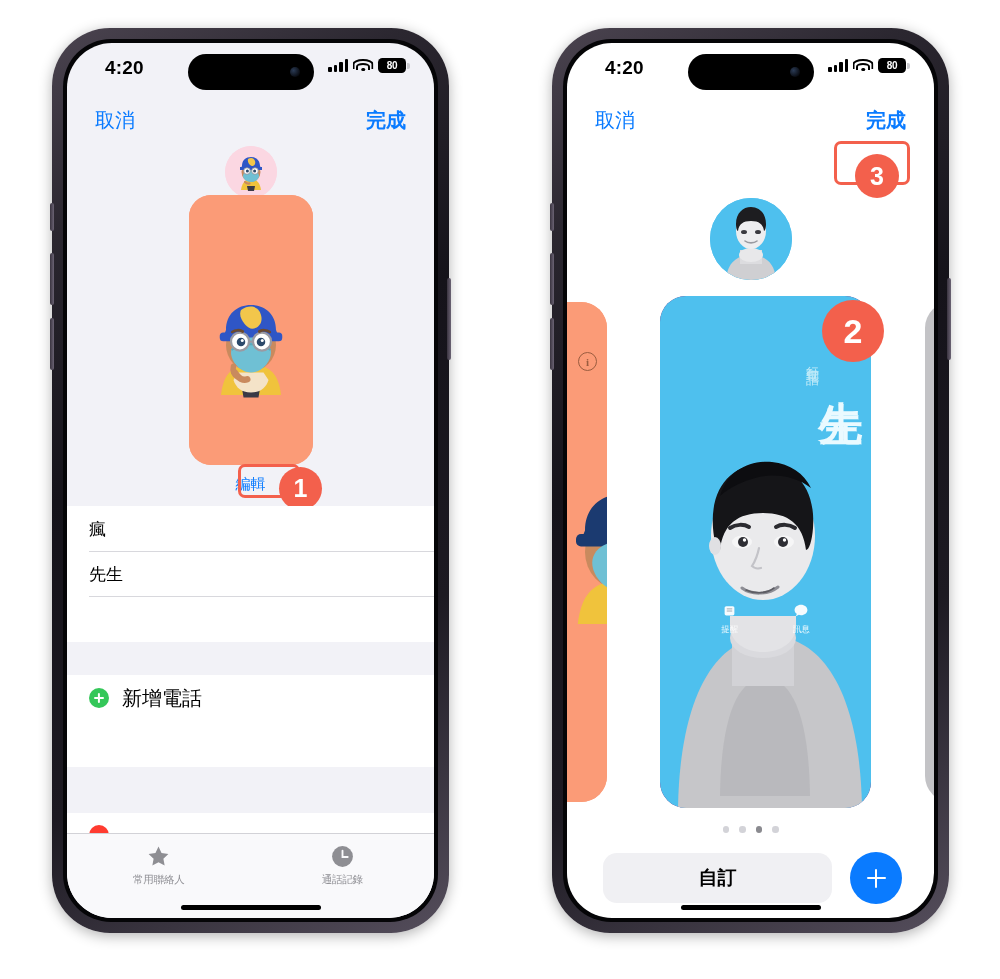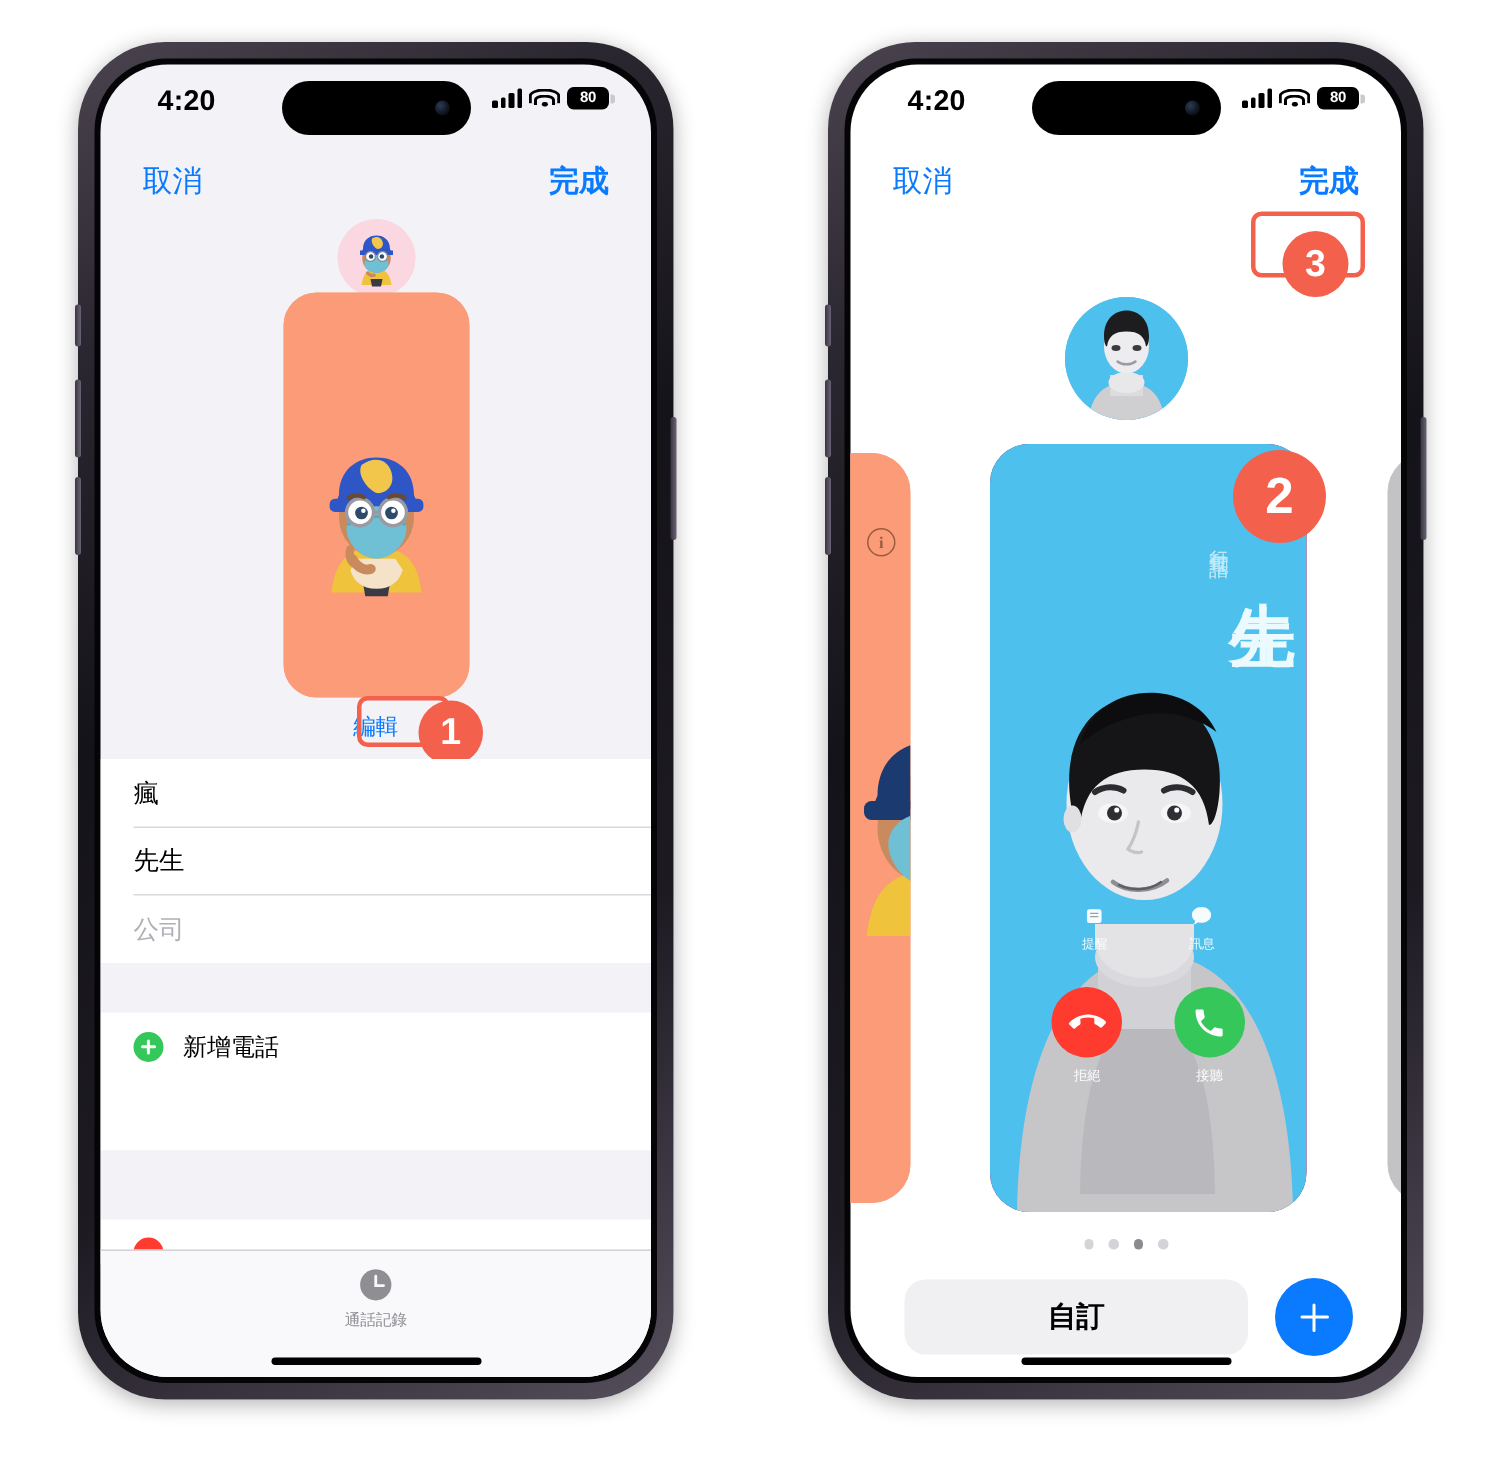--- a/index.html
+++ b/index.html
@@ -80,21 +80,21 @@
   .circ{width:20px;height:20px;border-radius:50%;margin-left:22px;flex:0 0 auto;position:relative;}
   .circ.minus{background:#ff3b30;}
   .circ.plus{background:#34c759;}
   .circ:before{content:"";position:absolute;left:50%;top:50%;transform:translate(-50%,-50%);width:10px;height:2.2px;background:#fff;border-radius:1px;}
   .circ.plus:after{content:"";position:absolute;left:50%;top:50%;transform:translate(-50%,-50%);width:2.2px;height:10px;background:#fff;border-radius:1px;}
   .plabel{margin-left:13px;font-size:16px;color:#0a7bff;}
   .chev{margin-left:6px;color:#bfbfc6;font-size:15px;}
   .vdiv{width:1px;height:30px;background:#d8d8dd;margin-left:10px;}
   .blurnum{margin-left:14px;display:flex;gap:7px;align-items:center;}
   .blurnum i{display:block;background:#2f7de0;opacity:.75;border-radius:2px;filter:blur(1.6px);}
-  .addlabel{margin-left:13px;font-size:16px;color:#000;}
+  .addlabel{margin-left:13px;font-size:20px;color:#000;}
   #gap-2{top:724px;height:46px;}
   #form-cut{position:absolute;left:0;right:0;top:770px;height:30px;background:#fff;overflow:hidden;}
   .cut-circ{position:absolute;left:22px;top:12px;width:20px;height:20px;border-radius:50%;background:#ff3b30;}
   .cut-t1{position:absolute;left:55px;top:14px;font-size:16px;color:#0a7bff;}
   .cut-t2{position:absolute;left:175px;top:14px;font-size:16px;color:#0a7bff;}
 
   
   .tabbar{position:absolute;left:0;right:0;bottom:0;height:84px;background:#f9f9fb;border-top:1px solid #d2d2d7;display:flex;}
   .tab{flex:1;display:flex;flex-direction:column;align-items:center;padding-top:9px;}
   .tab .ti{height:27px;display:flex;align-items:center;justify-content:center;color:#8e8e93;}
@@ -235,42 +235,47 @@
 
         <div class="form-block" id="form-names">
           <div class="frow">
             <span class="ftxt">瘋</span>
             <span class="fsep"></span>
           </div>
           <div class="frow">
             <span class="ftxt">先生</span>
             <span class="fsep"></span>
           </div>
-          <div class="frow">
-            <span class="ftxt fph">公司</span>
-          </div>
         </div>
 
         <div class="gap" id="gap-1"></div>
 
         <div class="form-block" id="form-phone">
           <div class="prow">
             <span class="circ plus"></span>
             <span class="addlabel">新增電話</span>
           </div>
         </div>
 
         <div class="gap" id="gap-2"></div>
         <div id="form-cut">
           <span class="cut-circ"></span>
           <span class="cut-t1"></span>
           <span class="cut-t2"></span>
         </div>
 
         <div class="tabbar">
+          <div class="tab">
+            <span class="ti">
+              <svg width="25" height="25" viewBox="0 0 24 24">
+                  <path fill="currentColor" d="M12 2.5l2.9 6.1 6.6.9-4.8 4.6 1.2 6.6L12 17.6 6.1 20.7l1.2-6.6L2.5 9.5l6.6-.9z"></path>
+                </svg>
+            </span>
+            <span class="tl">常用聯絡人</span>
+          </div>
           <div class="tab">
             <span class="ti">
               <svg width="25" height="25" viewBox="0 0 24 24">
                   <circle cx="12" cy="12" r="10" fill="currentColor"></circle>
                   <path d="M12 6.5v6h5" stroke="#f9f9fb" stroke-width="1.8" fill="none" stroke-linecap="round"></path>
                 </svg>
             </span>
             <span class="tl">通話記錄</span>
           </div>
         </div>
@@ -395,38 +400,20 @@
               <div class="mini">
                 <span class="mi">
                   <svg width="14" height="13" viewBox="0 0 24 22">
                       <path fill="#fff" d="M12 1C5.9 1 1 5 1 10c0 2.7 1.5 5.1 3.8 6.7-.2 1.7-1 3-1.9 4 2.2-.4 4-1.3 5.2-2.3 1.2.4 2.5.6 3.9.6 6.1 0 11-4 11-9S18.1 1 12 1z"></path>
                     </svg>
                 </span>
                 <span class="ml">訊息</span>
               </div>
             </div>
 
-            <div class="bigrow">
-              <div class="bigbtn">
-                <span class="bigcirc red">
-                  <svg width="24" height="24" viewBox="0 0 24 24" style="transform:rotate(133deg)">
-                      <path fill="#fff" d="M6.6 10.8c1.4 2.8 3.8 5.1 6.6 6.6l2.2-2.2c.3-.3.7-.4 1-.2 1.2.4 2.4.6 3.7.6.6 0 1 .4 1 1V20c0 .6-.4 1-1 1C10.6 21 3 13.4 3 4c0-.6.4-1 1-1h3.5c.6 0 1 .4 1 1 0 1.3.2 2.5.6 3.7.1.3 0 .7-.2 1z"></path>
-                    </svg>
-                </span>
-                <span class="bl">拒絕</span>
-              </div>
-              <div class="bigbtn">
-                <span class="bigcirc green">
-                  <svg width="24" height="24" viewBox="0 0 24 24">
-                      <path fill="#fff" d="M6.6 10.8c1.4 2.8 3.8 5.1 6.6 6.6l2.2-2.2c.3-.3.7-.4 1-.2 1.2.4 2.4.6 3.7.6.6 0 1 .4 1 1V20c0 .6-.4 1-1 1C10.6 21 3 13.4 3 4c0-.6.4-1 1-1h3.5c.6 0 1 .4 1 1 0 1.3.2 2.5.6 3.7.1.3 0 .7-.2 1z"></path>
-                    </svg>
-                </span>
-                <span class="bl">接聽</span>
-              </div>
-            </div>
           </div>
 
         </div>
 
         <div class="badge" id="badge-2">2</div>
 
         <div class="pagedots">
           <i></i>
           <i></i>
           <i class="on"></i>

